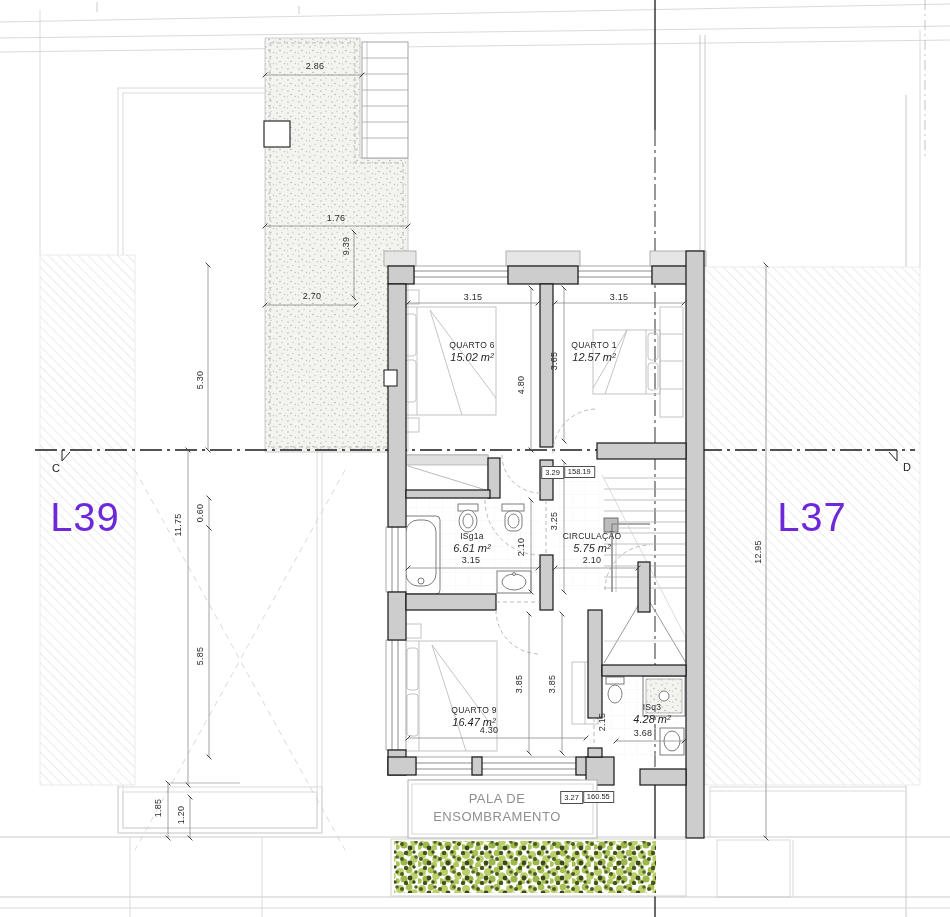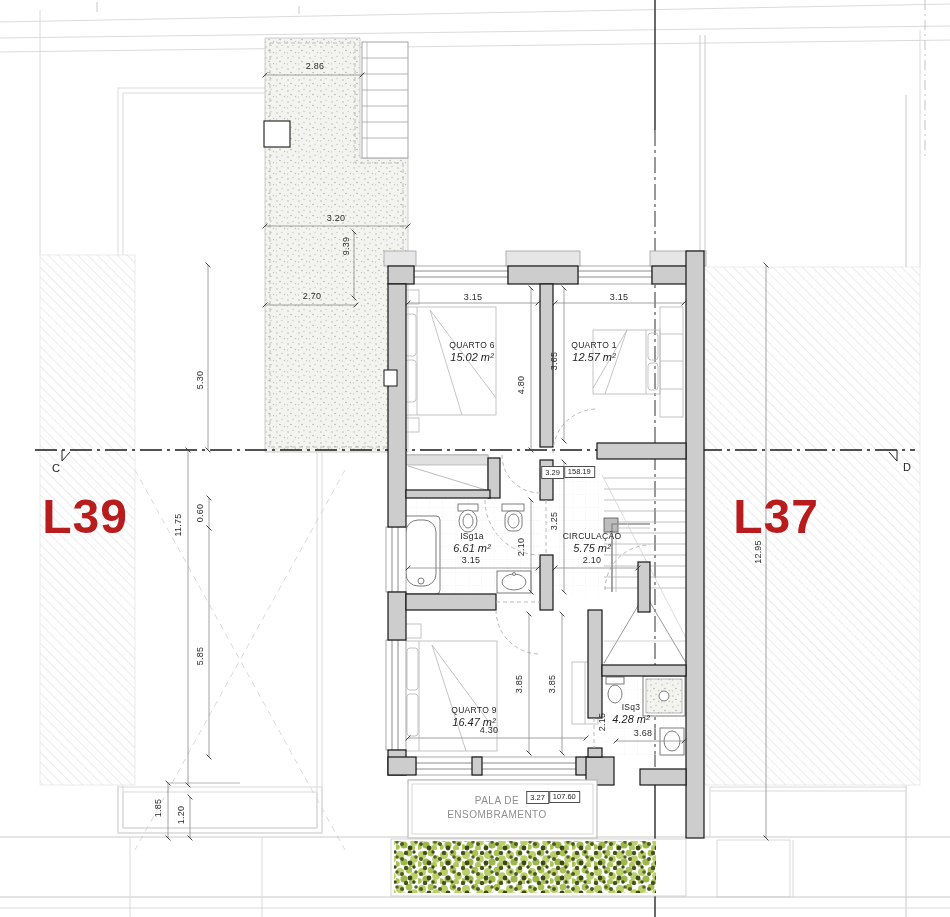--- a/index.html
+++ b/index.html
@@ -5,28 +5,28 @@
   html,body{margin:0;padding:0;background:#fff;}
   .canvas{position:relative;width:950px;height:917px;background:#ffffff;overflow:hidden;
           font-family:"Liberation Sans","DejaVu Sans",sans-serif;}
   .canvas svg{position:absolute;left:0;top:0;}
   .lbl{position:absolute;transform:translate(-50%,-50%);font-size:9px;color:#2b2b2b;
        white-space:nowrap;letter-spacing:.2px;line-height:1;}
   .lbl.v{transform:translate(-50%,-50%) rotate(-90deg);}
   .room{position:absolute;transform:translate(-50%,-50%);text-align:center;color:#1f1f1f;line-height:1.25;}
   .rname{font-size:8.5px;letter-spacing:.3px;}
   .rarea{font-size:11px;font-style:italic;}
-  .lot{position:absolute;transform:translate(-50%,-50%);font-size:48px;font-weight:bold;
-       color:#b91c1c;letter-spacing:1px;line-height:1;}
+  .lot{position:absolute;transform:translate(-50%,-50%);font-size:40px;font-weight:normal;
+       color:#6d28d9;letter-spacing:1px;line-height:1;}
   .sec{position:absolute;transform:translate(-50%,-50%);font-size:11px;color:#222;line-height:1;}
   .lvl{position:absolute;transform:translateX(-50%);display:flex;align-items:center;
        font-size:7.5px;color:#1d1d1d;line-height:1;}
   .lvl .cell{border:1px solid #4e4e4e;background:#fff;padding:1.5px 3px;}
   .lvl .cell2{margin-top:-1px;}
-  .pala{position:absolute;transform:translate(-50%,-50%);text-align:center;font-size:10px;
+  .pala{position:absolute;transform:translate(-50%,-50%);text-align:center;font-size:13px;
         color:#8f8f8f;letter-spacing:.5px;line-height:1.4;}
   
   .dim{stroke:#8a8a8a;stroke-width:.8;marker-start:url(#tk);marker-end:url(#tk);}
   .wall{fill:#cdcdcd;stroke:#161616;stroke-width:1.2;}
   .pier{fill:#e6e6e6;stroke:#a0a0a0;stroke-width:.8;}
   .ctx{stroke:#d6d6d6;stroke-width:.9;fill:none;}
   .ctx2{stroke:#c4c4c4;stroke-width:.9;fill:none;}
   .furn{fill:none;stroke:#bdbdbd;stroke-width:.9;}
   .fix{fill:#fff;stroke:#6e6e6e;stroke-width:.9;}
   .door{fill:none;stroke:#b2b2b2;stroke-width:.9;stroke-dasharray:4 3;}
@@ -295,21 +295,21 @@
     <line class="dim" x1="408" y1="568" x2="538" y2="568"></line>
     <line class="dim" x1="555" y1="568" x2="638" y2="568"></line>
     <line class="dim" x1="529" y1="614" x2="529" y2="753"></line>
     <line class="dim" x1="562" y1="614" x2="562" y2="753"></line>
     <line class="dim" x1="408" y1="738" x2="586" y2="738"></line>
     <line class="dim" x1="616" y1="741" x2="684" y2="741"></line>
   </g>
 </svg>
 
 <div class="lot" style="left:85px;top:517px">L39</div>
-<div class="lot" style="left:776px;top:517px">L37</div>
+<div class="lot" style="left:812px;top:517px">L37</div>
 <div class="sec" style="left:56px;top:468px">C</div>
 <div class="sec" style="left:907px;top:467px">D</div>
 
 <div class="room" style="left:472px;top:352px">
   <div class="rname">QUARTO 6</div>
   <div class="rarea">15.02 m²</div>
 </div>
 <div class="room" style="left:594px;top:352px">
   <div class="rname">QUARTO 1</div>
   <div class="rarea">12.57 m²</div>
@@ -319,41 +319,41 @@
   <div class="rarea">6.61 m²</div>
 </div>
 <div class="room" style="left:592px;top:543px">
   <div class="rname">CIRCULAÇÃO</div>
   <div class="rarea">5.75 m²</div>
 </div>
 <div class="room" style="left:474px;top:717px">
   <div class="rname">QUARTO 9</div>
   <div class="rarea">16.47 m²</div>
 </div>
-<div class="room" style="left:631px;top:714px">
+<div class="room" style="left:652px;top:714px">
   <div class="rname">ISq3</div>
   <div class="rarea">4.28 m²</div>
 </div>
 
 <div class="lvl" style="left:568px;top:466px">
   <div class="cell">3.29</div>
   <div class="cell cell2">158.19</div>
 </div>
-<div class="lvl" style="left:553px;top:791px">
+<div class="lvl" style="left:587px;top:791px">
   <div class="cell">3.27</div>
-  <div class="cell cell2">107.60</div>
+  <div class="cell cell2">160.55</div>
 </div>
 
 <div class="pala" style="left:497px;top:808px">
   <div>PALA DE</div>
   <div>ENSOMBRAMENTO</div>
 </div>
 
 <div class="lbl" style="left:315px;top:66px">2.86</div>
-<div class="lbl" style="left:336px;top:218px">3.20</div>
+<div class="lbl" style="left:336px;top:218px">1.76</div>
 <div class="lbl v" style="left:346px;top:246px">9.39</div>
 <div class="lbl" style="left:312px;top:296px">2.70</div>
 <div class="lbl v" style="left:200px;top:380px">5.30</div>
 <div class="lbl v" style="left:178px;top:525px">11.75</div>
 <div class="lbl v" style="left:200px;top:513px">0.60</div>
 <div class="lbl v" style="left:200px;top:656px">5.85</div>
 <div class="lbl v" style="left:158px;top:808px">1.85</div>
 <div class="lbl v" style="left:181px;top:815px">1.20</div>
 <div class="lbl v" style="left:758px;top:552px">12.95</div>
 <div class="lbl" style="left:473px;top:297px">3.15</div>

